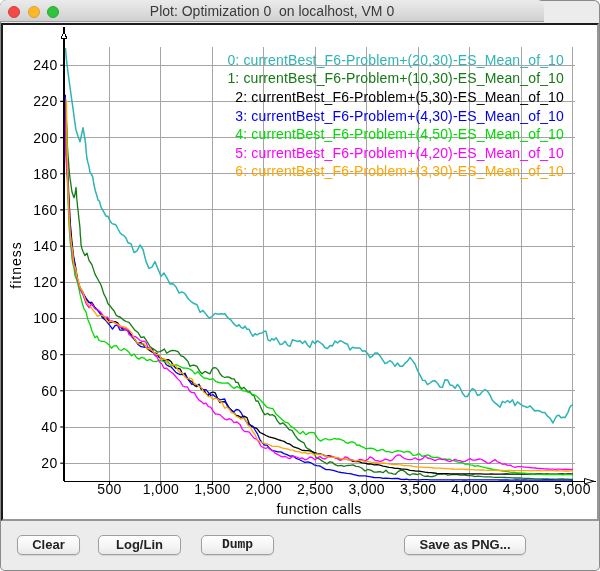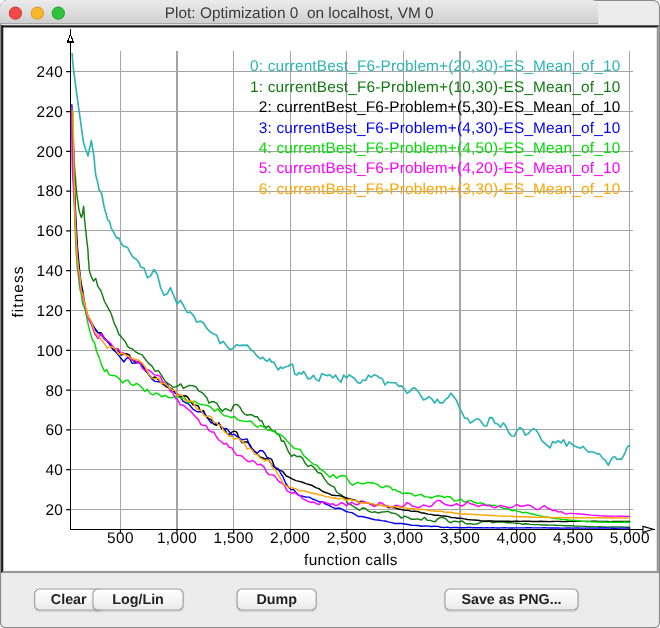--- a/index.html
+++ b/index.html
@@ -139,17 +139,17 @@
 <text x="21" y="265" text-anchor="middle" transform="rotate(-90 21 265)" class="tick" style="letter-spacing:1px">fitness</text>
 <text x="564" y="64.7" text-anchor="end" class="leg" fill="#2db4b4">0: currentBest_F6-Problem+(20,30)-ES_Mean_of_10</text>
 <text x="564" y="83.3" text-anchor="end" class="leg" fill="#127a12">1: currentBest_F6-Problem+(10,30)-ES_Mean_of_10</text>
 <text x="564" y="101.9" text-anchor="end" class="leg" fill="#000000">2: currentBest_F6-Problem+(5,30)-ES_Mean_of_10</text>
 <text x="564" y="120.5" text-anchor="end" class="leg" fill="#0000f0">3: currentBest_F6-Problem+(4,30)-ES_Mean_of_10</text>
 <text x="564" y="139.1" text-anchor="end" class="leg" fill="#00dc00">4: currentBest_F6-Problem+(4,50)-ES_Mean_of_10</text>
 <text x="564" y="157.7" text-anchor="end" class="leg" fill="#ff00ff">5: currentBest_F6-Problem+(4,20)-ES_Mean_of_10</text>
 <text x="564" y="176.3" text-anchor="end" class="leg" fill="#ffa500">6: currentBest_F6-Problem+(3,30)-ES_Mean_of_10</text>
     </svg>
   </div>
-<div class="btn" style="left:31px;width:63px;">Clear</div>
-<div class="btn" style="left:84px;width:83px;">Log/Lin</div>
-<div class="btn" style="left:215px;width:73px;">Dump</div>
+<div class="btn" style="left:17px;width:63px;">Clear</div>
+<div class="btn" style="left:98px;width:83px;">Log/Lin</div>
+<div class="btn" style="left:201px;width:73px;font-family:Liberation Mono, monospace;">Dump</div>
 <div class="btn" style="left:404px;width:122px;text-align:center;">Save as PNG...</div>
 </div>
 
 </body></html>

